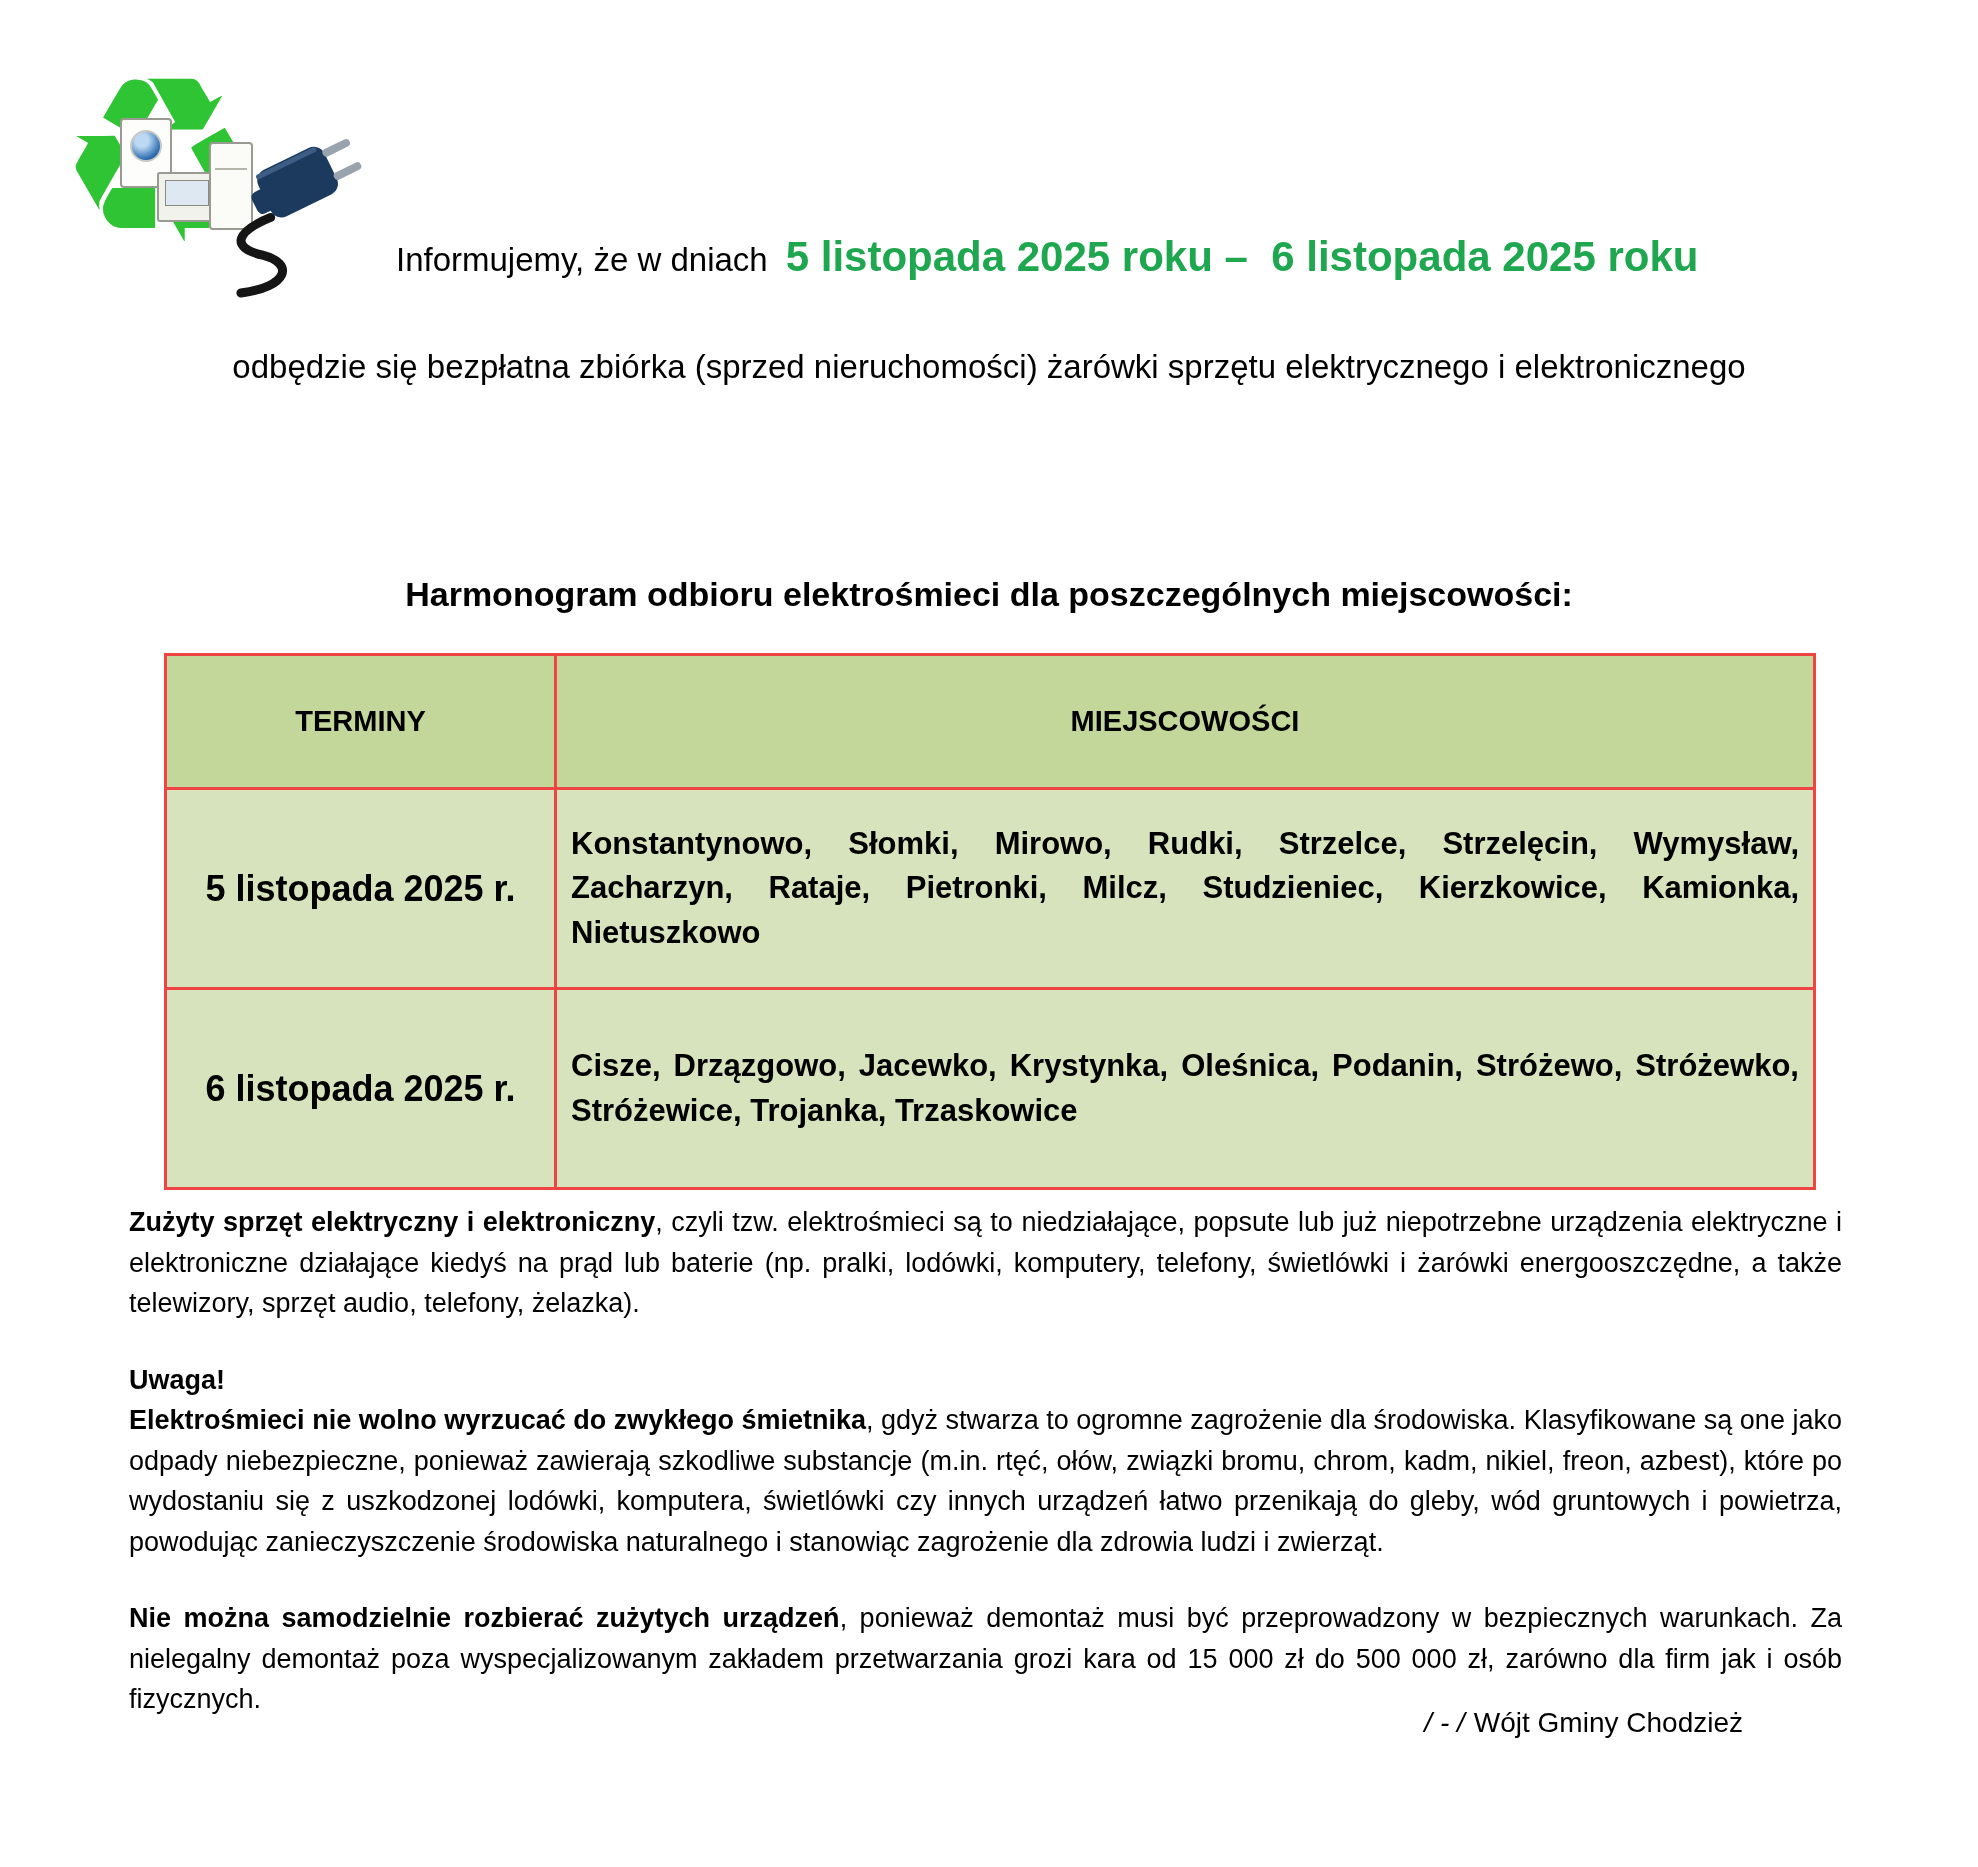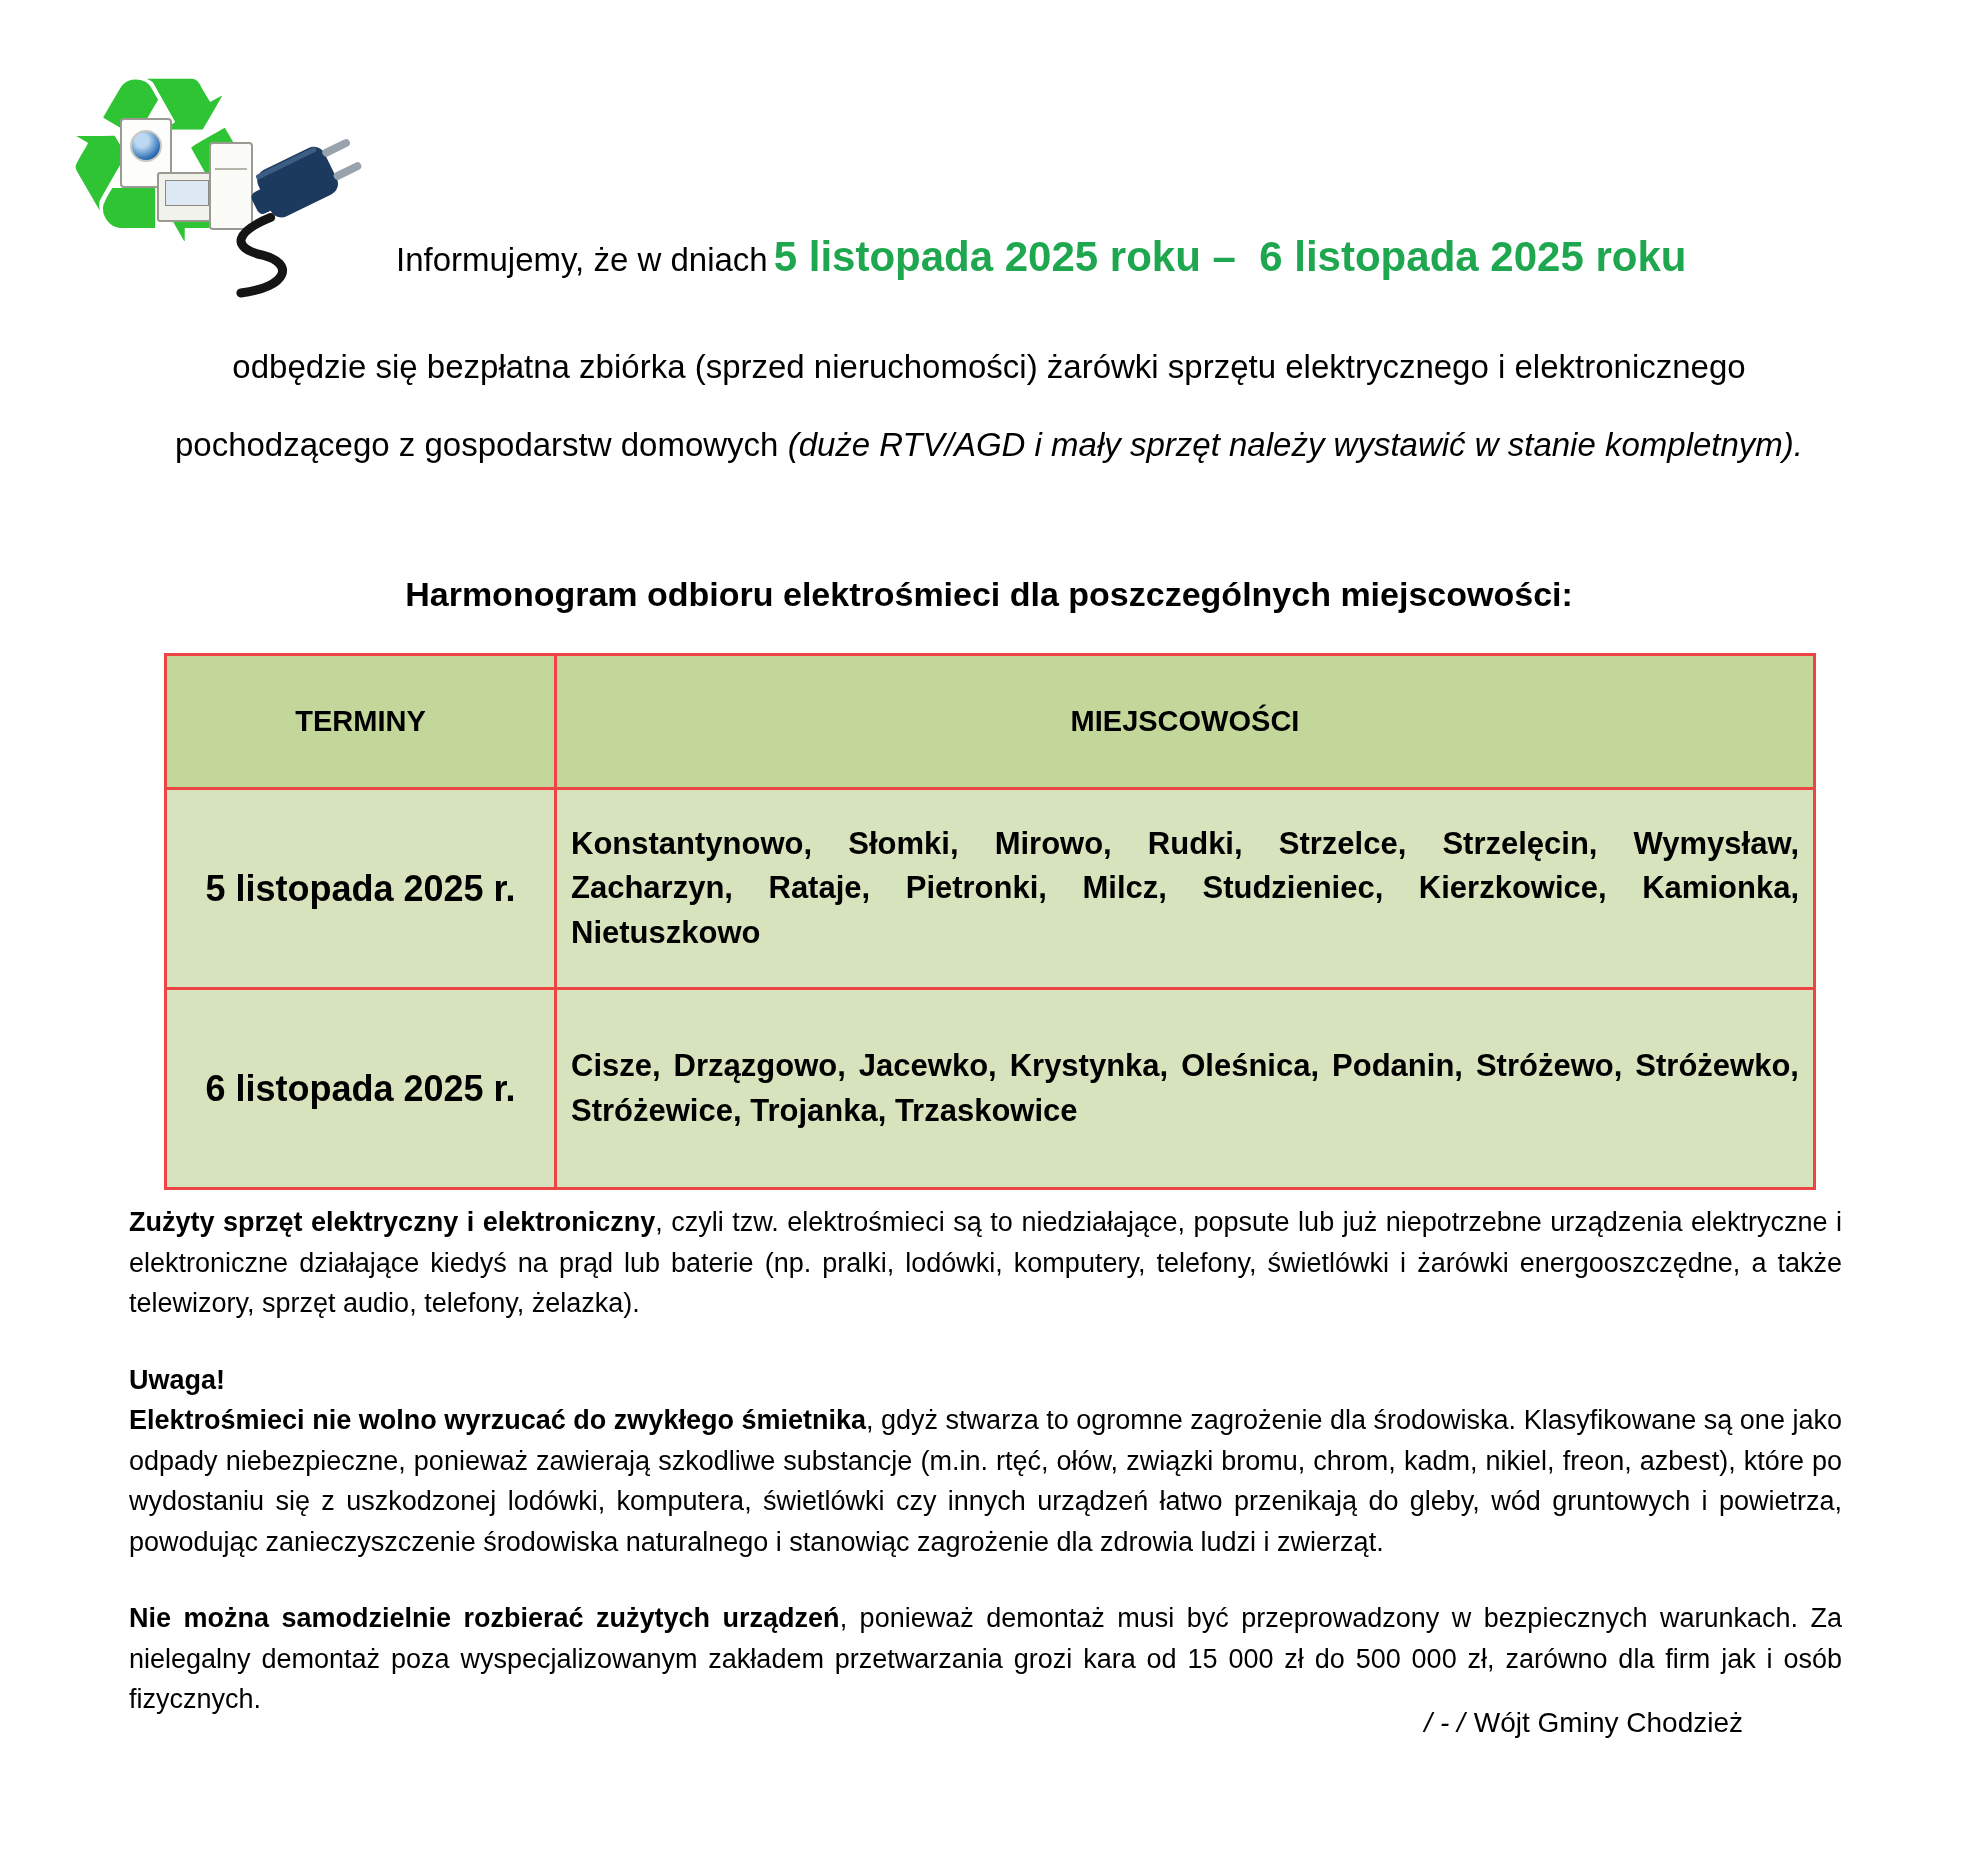--- a/index.html
+++ b/index.html
@@ -28,21 +28,21 @@
   .monitor { position:absolute; left:95px; top:92px; width:56px; height:46px;
     background:#f2f2ec; border:2px solid #9a9a92; border-radius:3px; }
   .monitor-screen { margin:6px; height:24px; background:#dde8f2; border:1px solid #8a8a82; }
   .fridge { position:absolute; left:147px; top:62px; width:40px; height:84px;
     background:#fbfbf7; border:2px solid #9a9a92; border-radius:4px; }
   .fridge-line { margin:24px 4px 0; height:0; border-top:2px solid #b5b5ab; }
   .plug { position:absolute; left:157px; top:42px; width:159px; height:179px; }
 
   
   .intro1 { position:absolute; left:396px; top:233px; display:flex; align-items:baseline;
-    gap:6px; white-space:nowrap; }
+    gap:18px; white-space:nowrap; }
   .intro1 .prefix { font-size:33px; }
   .intro1 .dates { font-size:42px; font-weight:bold; white-space:pre;
     color: var(--accent-green, #1FA750); }
   .intro2 { position:absolute; left:0; top:348px; width:100%; text-align:center; font-size:33px; }
   .intro3 { position:absolute; left:0; top:426px; width:100%; text-align:center; font-size:33px; }
   .intro3 em { font-style:italic; }
 
   
   .heading { position:absolute; left:0; top:575px; width:100%; margin:0;
     text-align:center; font-size:34px; font-weight:bold; }
@@ -98,23 +98,20 @@
         <path d="M46,38 L108,38" stroke="#3d5d85" stroke-width="5" fill="none" stroke-linecap="round"></path>
       </g>
     </svg>
   </div>
 
   <div class="intro1">
     <span class="prefix">Informujemy, że w dniach</span>
     <span class="dates">5 listopada 2025 roku –  6 listopada 2025 roku</span>
   </div>
   <div class="intro2">odbędzie się bezpłatna zbiórka (sprzed nieruchomości) żarówki sprzętu elektrycznego i elektronicznego</div>
-  <div class="intro3">
-    <span>pochodzącego z gospodarstw domowych </span><em>(duże RTV/AGD i mały sprzęt należy wystawić w stanie kompletnym).</em>
-  </div>
 
   <h2 class="heading">Harmonogram odbioru elektrośmieci dla poszczególnych miejscowości:</h2>
 
   <table class="schedule">
     <colgroup>
         <col class="c1">
         <col class="c2">
       </colgroup>
     <thead>
       <tr>

